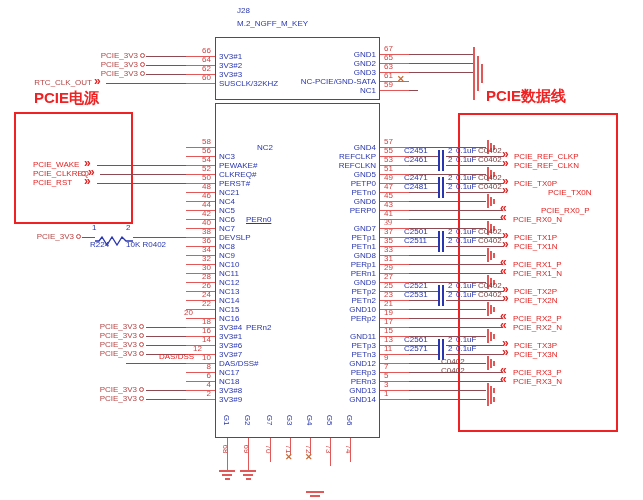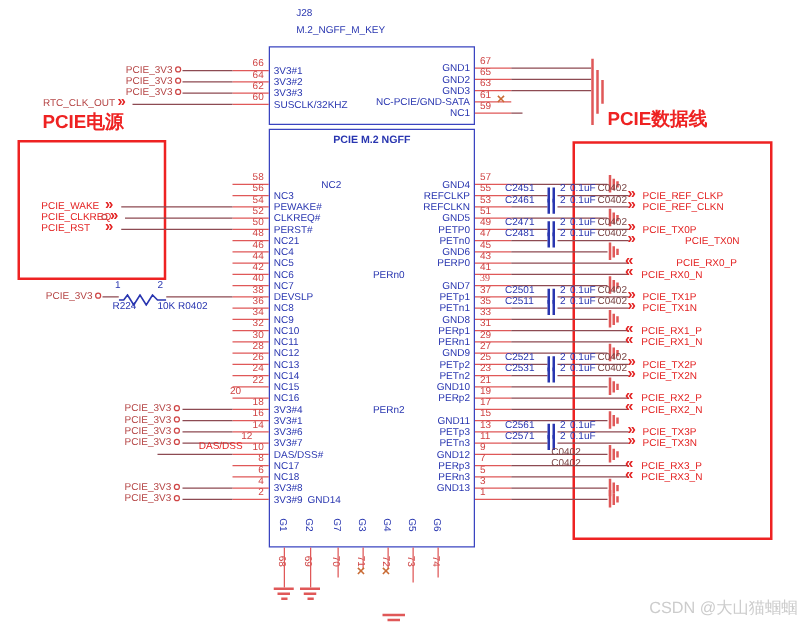--- a/index.html
+++ b/index.html
@@ -29,29 +29,27 @@
 </style>
 </head>
 <body>
 
 <div class="canvas" id="canvas">
   <div class="abs t blue" style="left:237px;top:6px">J28</div>
   <div class="abs t blue" style="left:237px;top:19px">M.2_NGFF_M_KEY</div>
 
   <div class="abs bbox" style="left:215px;top:37px;width:165px;height:63px"></div>
   <div class="abs bbox" style="left:215px;top:103px;width:165px;height:335px"></div>
-  <div class="abs ttl" style="left:215px;top:106px;width:165px">PCIE M.2 NGFF</div>
 
   <div class="abs zone" style="left:34px;top:90px">PCIE电源</div>
   <div class="abs rbox" style="left:14px;top:112px;width:119px;height:112px"></div>
 
   <div class="abs zone" style="left:486px;top:88px">PCIE数据线</div>
   <div class="abs rbox" style="left:458px;top:113px;width:160px;height:319px"></div>
 
-  <div class="abs wm" style="left:438px;top:477px;width:200px">CSDN @大山猫蝈蝈</div>
 <div class="abs stub" style="left: 186px; top: 56px; width: 29px; height: 1px;"></div>
     <div class="abs t num" style="left: 184px; top: 46px; width: 27px; text-align: right;">66</div>
     <div class="abs t blue" style="left: 219px; top: 52px;">3V3#1</div>
     <div class="abs t net" style="left: 60px; top: 51px; width: 78px; text-align: right;">PCIE_3V3</div>
     <div class="abs circ" style="left: 140px; top: 53px; width: 5px; height: 5px;"></div>
     <div class="abs wire" style="left: 146px; top: 56px; width: 40px; height: 1px;"></div>
     <div class="abs stub" style="left: 186px; top: 65px; width: 29px; height: 1px;"></div>
     <div class="abs t num" style="left: 184px; top: 55px; width: 27px; text-align: right;">64</div>
     <div class="abs t blue" style="left: 219px; top: 61px;">3V3#2</div>
     <div class="abs t net" style="left: 60px; top: 60px; width: 78px; text-align: right;">PCIE_3V3</div>
@@ -294,21 +292,21 @@
     <div class="abs gl" style="left: 490px; top: 196.5px; width: 1.5px; height: 9px;"></div>
     <div class="abs gl" style="left: 493px; top: 198.5px; width: 1.5px; height: 5px;"></div>
     <div class="abs stub" style="left: 380px; top: 210px; width: 29px; height: 1px;"></div>
     <div class="abs t num" style="left: 384px; top: 200px; width: 27px;">43</div>
     <div class="abs t blue" style="left: 246px; top: 206px; width: 130px; text-align: right;">PERP0</div>
     <div class="abs wire" style="left: 409px; top: 210px; width: 94px; height: 1px;"></div>
     <div class="abs chev" style="left: 500px; top: 203px;">«</div>
     <div class="abs t port" style="left: 513px; top: 206px; padding-left: 28px;">PCIE_RX0_P</div>
     <div class="abs stub" style="left: 380px; top: 219px; width: 29px; height: 1px;"></div>
     <div class="abs t num" style="left: 384px; top: 209px; width: 27px;">41</div>
-    <div class="abs t blue" style="left: 246px; top: 215px; width: 130px; text-align: center;">PERn0</div>
+    <div class="abs t blue" style="left: 246px; top: 215px; width: 130px; text-align: left; text-decoration: underline;">PERn0</div>
     <div class="abs wire" style="left: 409px; top: 219px; width: 94px; height: 1px;"></div>
     <div class="abs chev" style="left: 500px; top: 212px;">«</div>
     <div class="abs t port" style="left: 513px; top: 215px;">PCIE_RX0_N</div>
     <div class="abs stub" style="left: 380px; top: 228px; width: 29px; height: 1px;"></div>
     <div class="abs t num" style="left: 384px; top: 218px; width: 27px; font-family: Liberation Serif, serif;">39</div>
     <div class="abs t blue" style="left: 246px; top: 224px; width: 130px; text-align: right;">GND7</div>
     <div class="abs wire" style="left: 409px; top: 228px; width: 77px; height: 1px;"></div>
     <div class="abs gl" style="left: 487px; top: 221px; width: 1.5px; height: 14px;"></div>
     <div class="abs gl" style="left: 490px; top: 223.5px; width: 1.5px; height: 9px;"></div>
     <div class="abs gl" style="left: 493px; top: 225.5px; width: 1.5px; height: 5px;"></div>
@@ -398,21 +396,21 @@
     <div class="abs gl" style="left: 490px; top: 304.5px; width: 1.5px; height: 9px;"></div>
     <div class="abs gl" style="left: 493px; top: 306.5px; width: 1.5px; height: 5px;"></div>
     <div class="abs stub" style="left: 380px; top: 318px; width: 29px; height: 1px;"></div>
     <div class="abs t num" style="left: 384px; top: 308px; width: 27px;">19</div>
     <div class="abs t blue" style="left: 246px; top: 314px; width: 130px; text-align: right;">PERp2</div>
     <div class="abs wire" style="left: 409px; top: 318px; width: 94px; height: 1px;"></div>
     <div class="abs chev" style="left: 500px; top: 311px;">«</div>
     <div class="abs t port" style="left: 513px; top: 314px;">PCIE_RX2_P</div>
     <div class="abs stub" style="left: 380px; top: 327px; width: 29px; height: 1px;"></div>
     <div class="abs t num" style="left: 384px; top: 317px; width: 27px;">17</div>
-    <div class="abs t blue" style="left: 246px; top: 323px; width: 130px; text-align: center;">PERn2</div>
+    <div class="abs t blue" style="left: 246px; top: 323px; width: 130px; text-align: left;">PERn2</div>
     <div class="abs wire" style="left: 409px; top: 327px; width: 94px; height: 1px;"></div>
     <div class="abs chev" style="left: 500px; top: 320px;">«</div>
     <div class="abs t port" style="left: 513px; top: 323px;">PCIE_RX2_N</div>
     <div class="abs stub" style="left: 380px; top: 336px; width: 29px; height: 1px;"></div>
     <div class="abs t num" style="left: 384px; top: 326px; width: 27px;">15</div>
     <div class="abs t blue" style="left: 246px; top: 332px; width: 130px; text-align: right;">GND11</div>
     <div class="abs wire" style="left: 409px; top: 336px; width: 77px; height: 1px;"></div>
     <div class="abs gl" style="left: 487px; top: 329px; width: 1.5px; height: 14px;"></div>
     <div class="abs gl" style="left: 490px; top: 331.5px; width: 1.5px; height: 9px;"></div>
     <div class="abs gl" style="left: 493px; top: 333.5px; width: 1.5px; height: 5px;"></div>
@@ -461,21 +459,21 @@
     <div class="abs t port" style="left: 513px; top: 377px;">PCIE_RX3_N</div>
     <div class="abs stub" style="left: 380px; top: 390px; width: 29px; height: 1px;"></div>
     <div class="abs t num" style="left: 384px; top: 380px; width: 27px;">3</div>
     <div class="abs t blue" style="left: 246px; top: 386px; width: 130px; text-align: right;">GND13</div>
     <div class="abs wire" style="left: 409px; top: 390px; width: 77px; height: 1px;"></div>
     <div class="abs gl" style="left: 487px; top: 383px; width: 1.5px; height: 14px;"></div>
     <div class="abs gl" style="left: 490px; top: 385.5px; width: 1.5px; height: 9px;"></div>
     <div class="abs gl" style="left: 493px; top: 387.5px; width: 1.5px; height: 5px;"></div>
     <div class="abs stub" style="left: 380px; top: 399px; width: 29px; height: 1px;"></div>
     <div class="abs t num" style="left: 384px; top: 389px; width: 27px;">1</div>
-    <div class="abs t blue" style="left: 246px; top: 395px; width: 130px; text-align: left;">GND14</div>
+    <div class="abs t blue" style="left: 246px; top: 395px; width: 130px; text-align: right;">GND14</div>
     <div class="abs wire" style="left: 409px; top: 399px; width: 77px; height: 1px;"></div>
     <div class="abs gl" style="left: 487px; top: 392px; width: 1.5px; height: 14px;"></div>
     <div class="abs gl" style="left: 490px; top: 394.5px; width: 1.5px; height: 9px;"></div>
     <div class="abs gl" style="left: 493px; top: 396.5px; width: 1.5px; height: 5px;"></div>
     <div class="abs t pkg" style="left: 441px; top: 357px;">C0402</div>
     <div class="abs t pkg" style="left: 441px; top: 366px;">C0402</div>
     <div class="abs t blue rot" style="left: 219px; top: 412px; width: 16px; height: 16px;">G1</div>
     <div class="abs t num rot" style="left: 218px; top: 441px; width: 16px; height: 16px;">68</div>
     <div class="abs gl" style="left: 227px; top: 438px; width: 1px; height: 32px;"></div>
     <div class="abs gl" style="left: 219px; top: 470px; width: 16px; height: 2px;"></div>

